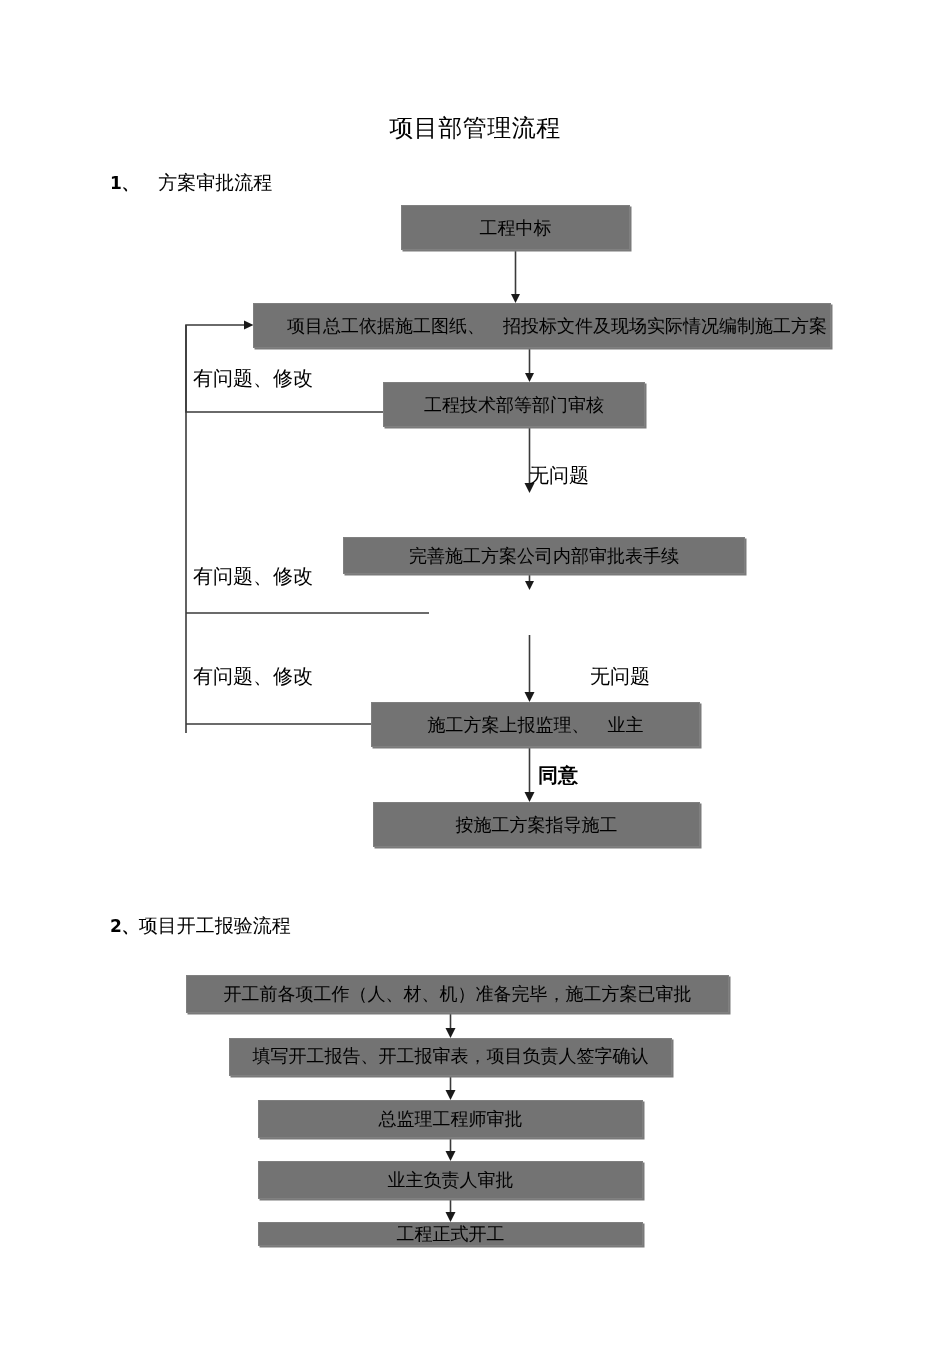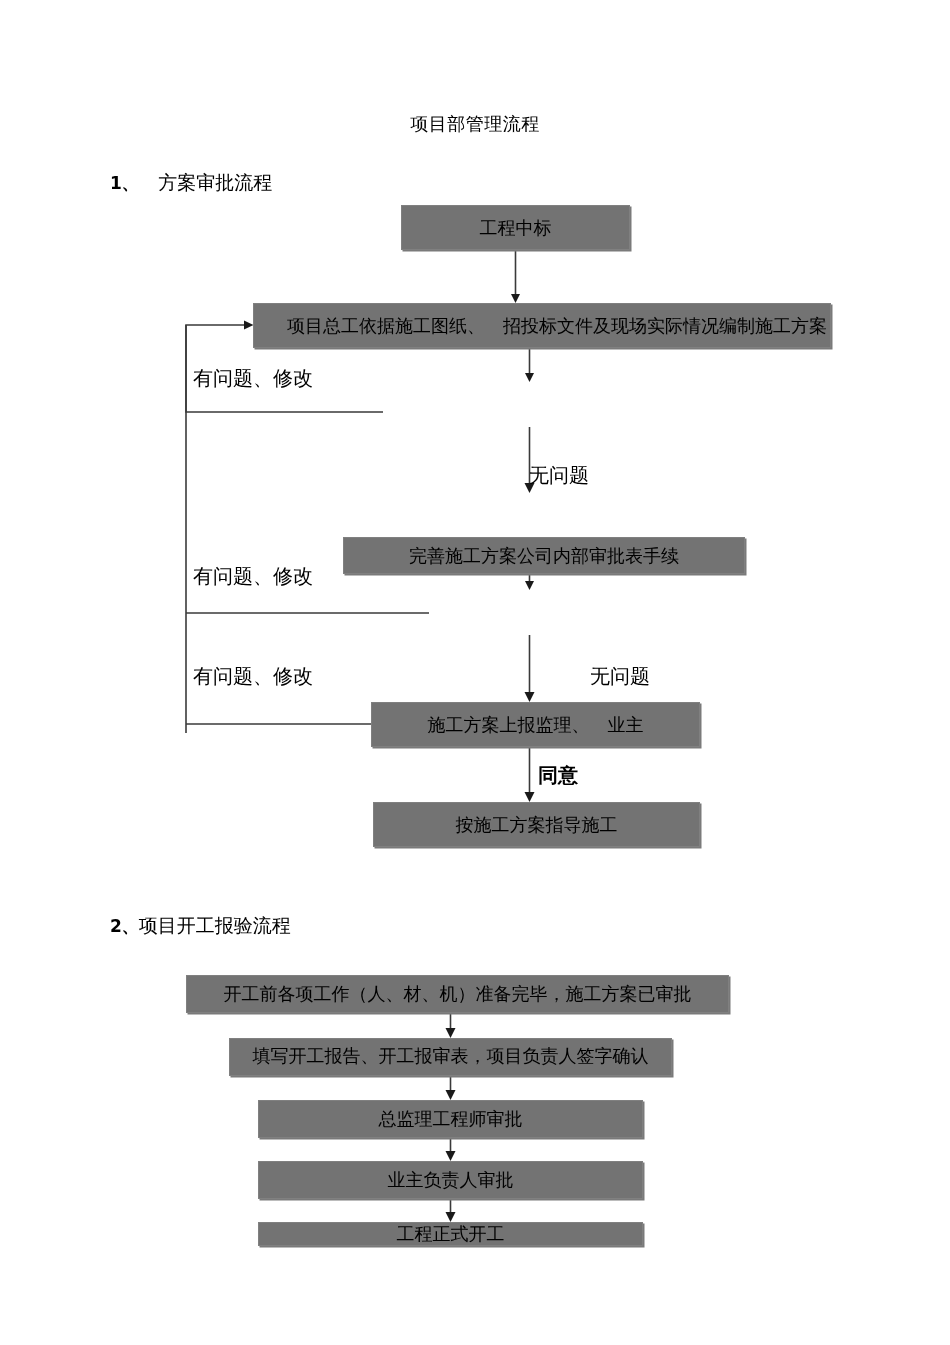--- a/index.html
+++ b/index.html
@@ -17,21 +17,21 @@
     height: 1345px;
     overflow: hidden;
     background: #ffffff;
   }
   .doc-title {
     position: absolute;
     left: 0;
     top: 112px;
     width: 950px;
     text-align: center;
-    font-size: 18px;
+    font-size: 24px;
     letter-spacing: 0.5px;
     font-family: "DejaVu Serif", "Liberation Serif", serif;
   }
   .section-head {
     position: absolute;
     font-size: 19px;
     white-space: pre;
     font-family: "DejaVu Serif", "Liberation Serif", serif;
   }
   .section-head .num {
@@ -128,20 +128,21 @@
 
     <line x1="450.5" y1="1138" x2="450.5" y2="1154"></line>
     <polygon class="head" points="450.5,1161 445.5,1151 455.5,1151"></polygon>
 
     <line x1="450.5" y1="1199" x2="450.5" y2="1215"></line>
     <polygon class="head" points="450.5,1222 445.5,1212 455.5,1212"></polygon>
   </svg>
 
   <div class="flow-box" style="left: 401px; top: 205px; width: 229px; height: 45px;">工程中标</div>
   <div class="flow-box" style="left: 253px; top: 303px; width: 578px; height: 45px; padding-left: 30px;">项目总工依据施工图纸、　招投标文件及现场实际情况编制施工方案</div>
+  <div class="flow-box" style="left: 383px; top: 382px; width: 262px; height: 45px;">工程技术部等部门审核</div>
   <div class="flow-box" style="left: 343px; top: 493px; width: 402px; height: 37px; margin-top: 44px;">完善施工方案公司内部审批表手续</div>
   <div class="flow-box" style="left: 371px; top: 702px; width: 329px; height: 45px;">施工方案上报监理、　业主</div>
   <div class="flow-box" style="left: 373px; top: 802px; width: 327px; height: 45px;">按施工方案指导施工</div>
 
   <div class="edge-label" style="left: 193px; top: 365px;">有问题、修改</div>
   <div class="edge-label" style="left: 529px; top: 462px;">无问题</div>
   <div class="edge-label" style="left: 193px; top: 563px;">有问题、修改</div>
   <div class="edge-label" style="left: 193px; top: 663px;">有问题、修改</div>
   <div class="edge-label" style="left: 590px; top: 663px;">无问题</div>
   <div class="edge-label" style="left: 538px; top: 762px; font-weight: bold;">同意</div>

